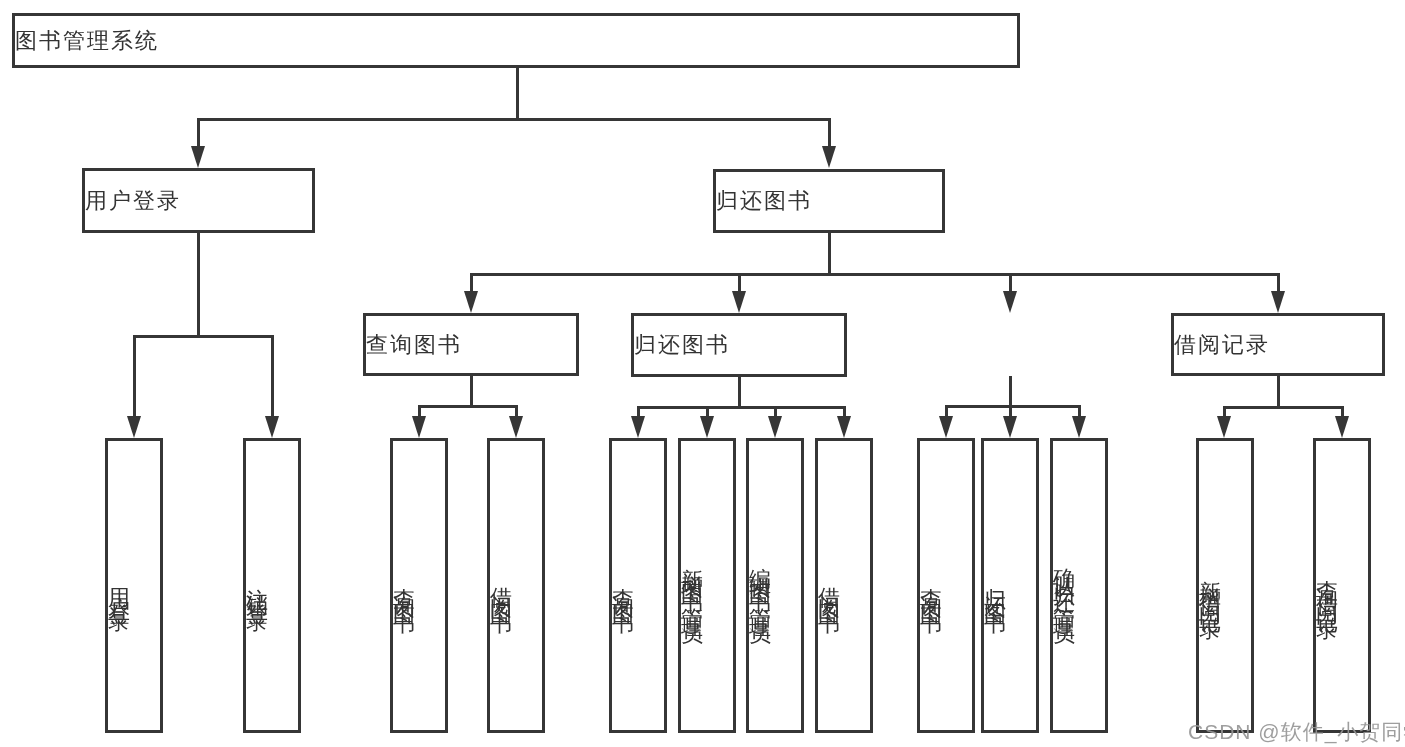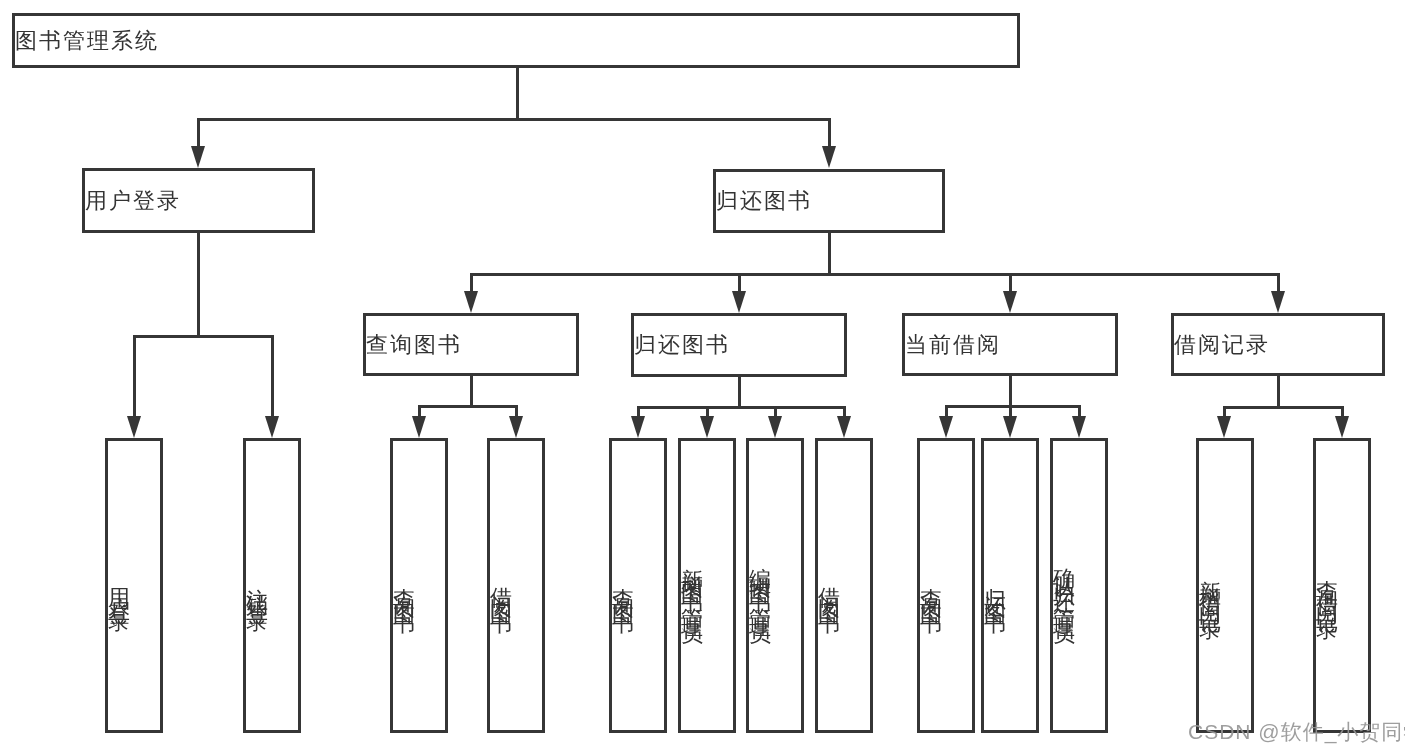--- a/index.html
+++ b/index.html
@@ -74,23 +74,20 @@
       <span class="label">用户登录</span>
     </div>
     <div class="node horiz" style="left: 713px; top: 169px; width: 232px; height: 64px;">
       <span class="label">归还图书</span>
     </div>
     <div class="node horiz" style="left: 363px; top: 313px; width: 216px; height: 63px;">
       <span class="label">查询图书</span>
     </div>
     <div class="node horiz" style="left: 631px; top: 313px; width: 216px; height: 64px;">
       <span class="label">归还图书</span>
-    </div>
-    <div class="node horiz" style="left: 902px; top: 313px; width: 216px; height: 63px;">
-      <span class="label">当前借阅</span>
     </div>
     <div class="node horiz" style="left: 1171px; top: 313px; width: 214px; height: 63px;">
       <span class="label">借阅记录</span>
     </div>
     <div class="node vert" style="left: 105px; top: 438px; width: 58px; height: 295px;">
       <span class="label">用户登录</span>
     </div>
     <div class="node vert" style="left: 243px; top: 438px; width: 58px; height: 295px;">
       <span class="label">注销登录</span>
     </div>

